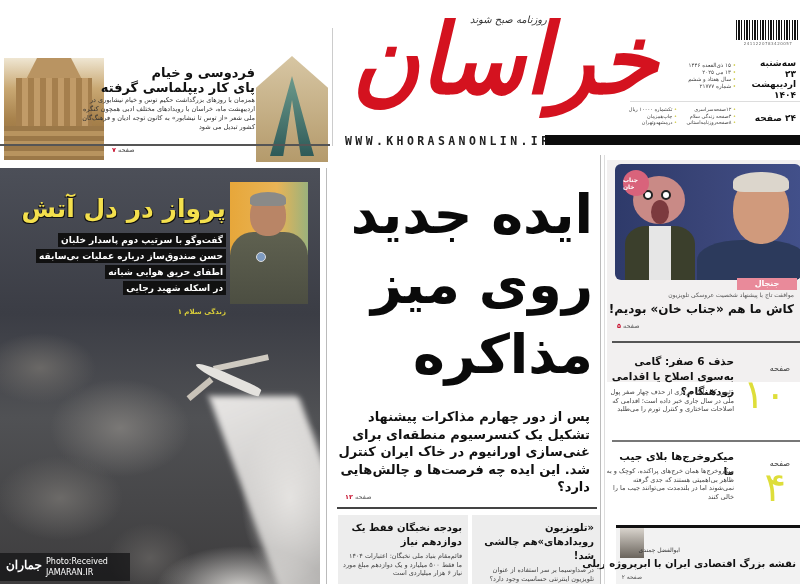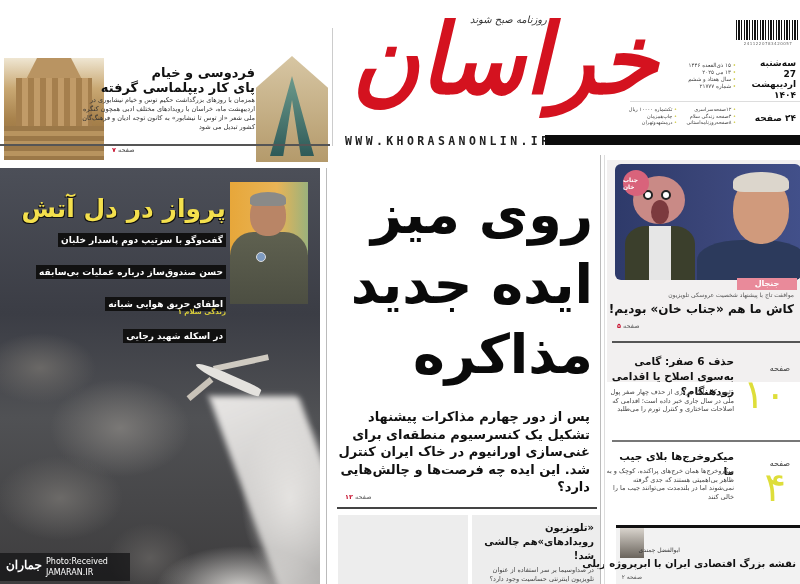--- a/index.html
+++ b/index.html
@@ -69,21 +69,21 @@
       linear-gradient(180deg, #4c4f58 0%, #3b3d45 35%, #505154 60%, #3e3d3e 100%);
   }
   #pilot-photo { position:absolute; left:230px; top:14px; width:78px; height:122px;
     background: linear-gradient(90deg, #e7a73a 0%, #e9b456 60%, #9bb27c 100%); overflow:hidden; }
   #pilot-photo .head { position:absolute; left:20px; top:12px; width:36px; height:42px; border-radius: 48% 48% 44% 44%; background: #b98566; }
   #pilot-photo .hair { position:absolute; left:20px; top:10px; width:36px; height:14px; border-radius: 50% 50% 20% 20%; background:#8a8a88; }
   #pilot-photo .suit { position:absolute; left:0; top:50px; width:78px; height:80px; border-radius: 30% 30% 0 0; background: linear-gradient(180deg, #5f6150, #4a4c40); }
   #pilot-photo .patch { position:absolute; left:26px; top:70px; width:10px; height:10px; border-radius:50%; background:#7e9bc0; border:1px solid #ddd; }
   #feature-title { position:absolute; right:94px; top:26px; font-size:25px; font-weight:bold; color:#f4e04d; text-shadow: 1px 1px 0 #111, -1px 1px 0 #111; white-space:nowrap; }
   #feature-lines { position:absolute; right:94px; top:65px; width:200px; }
-  #feature-lines .ln { display:block; float:right; clear:both; background:#111; color:#fff; font-size:9px; font-weight:bold; line-height:14px; padding:0 3px; margin-bottom:18px; white-space:nowrap; }
+  #feature-lines .ln { display:block; float:right; clear:both; background:#111; color:#fff; font-size:9px; font-weight:bold; line-height:14px; padding:0 3px; margin-bottom:2px; white-space:nowrap; }
   #feature-page { position:absolute; right:94px; top:140px; font-size:7px; color:#d9cd3a; font-weight:bold; }
   #plane { position:absolute; left:183px; top:188px; width:120px; height:60px; }
   #plane .fuselage { position:absolute; left:10px; top:18px; width:70px; height:10px; border-radius:50% 20% 20% 50%; background:#e4e2de; transform: rotate(24deg); }
   #plane .wing1 { position:absolute; left:30px; top:4px; width:56px; height:6px; background:#cfcac1; transform: rotate(-12deg); }
   #plane .wing2 { position:absolute; left:2px; top:30px; width:30px; height:6px; background:#c9c3b9; transform: rotate(-40deg); }
   #spray { position:absolute; left:245px; top:228px; width:90px; height:200px; background: linear-gradient(160deg, rgba(240,238,236,0.95), rgba(220,218,215,0.7)); transform: skewX(20deg); filter: blur(3px); }
   #credit { position:absolute; left:0; top:385px; width:130px; height:28px; background: rgba(20,20,22,0.75); }
   #credit .logo { position:absolute; left:6px; top:5px; font-size:12px; color:#fff; font-weight:bold; font-family:"DejaVu Serif", serif; }
   #credit .txt { position:absolute; left:46px; top:3px; font-size:8px; line-height:11px; color:#fff; }
 
@@ -175,21 +175,21 @@
 <div id="website" class="abs">WWW.KHORASANONLIN.IR</div>
 <div id="black-bar" class="abs"></div>
 
 <div id="barcode" class="abs">
   <div class="bars"></div>
   <div class="num">2411220783420057</div>
 </div>
 
 <div id="date-block" class="abs rtl">
   <div>سه‌شنبه</div>
-  <div>27 اردیبهشت</div>
+  <div>۲۳ اردیبهشت</div>
   <div>۱۴۰۴</div>
 </div>
 <div id="issue-info" class="abs rtl">
   <div>۱۵ ذی‌القعده ۱۴۴۶</div>
   <div>۱۳ می ۲۰۲۵</div>
   <div>سال هفتاد و ششم</div>
   <div>شماره ۲۱۷۷۷</div>
 </div>
 <div id="hdr-sep" class="abs"></div>
 <div id="pages-count" class="abs rtl">۲۴ صفحه</div>
@@ -229,35 +229,37 @@
     <div class="logo">جماران</div>
     <div class="txt">
       <div>Photo:Received</div>
       <div>JAMARAN.IR</div>
     </div>
   </div>
 </div>
 <div id="feature-vline" class="abs"></div>
 
 <div id="lead-headline" class="abs rtl">
+  <div>ایده جدید</div>
   <div>روی میز</div>
-  <div>ایده جدید</div>
   <div>مذاکره</div>
 </div>
 <div id="lead-body" class="abs rtl">پس از دور چهارم مذاکرات پیشنهاد تشکیل یک کنسرسیوم منطقه‌ای برای غنی‌سازی اورانیوم در خاک ایران کنترل شد. این ایده چه فرصت‌ها و چالش‌هایی دارد؟</div>
 <div id="lead-page" class="abs rtl">
   <span>صفحه</span> <b>۱۲</b>
 </div>
 <div id="center-rule" class="abs"></div>
 
 <div id="box-tv" class="box rtl">
   <div class="bt">«تلویزیون رویدادهای»هم چالشی شد!</div>
   <div class="bb">در صداوسیما بر سر استفاده از عنوان تلویزیون اینترنتی حساسیت وجود دارد؟</div>
 </div>
 <div id="box-budget" class="box rtl">
+  <div class="bt">بودجه نخبگان فقط یک دوازدهم نیاز</div>
+  <div class="bb">قائم‌مقام بنیاد ملی نخبگان: اعتبارات ۱۴۰۴ ما فقط ۵۰۰ میلیارد و یک دوازدهم مبلغ مورد نیاز ۶ هزار میلیاردی است</div>
 </div>
 <div id="center-vline" class="abs"></div>
 
 <div id="jenab" class="abs">
   <div class="photo">
     <div class="puppet-body"></div>
       <div class="puppet-shirt"></div>
     <div class="puppet-head"></div>
       <div class="puppet-eye1"></div>
       <div class="puppet-eye2"></div>

